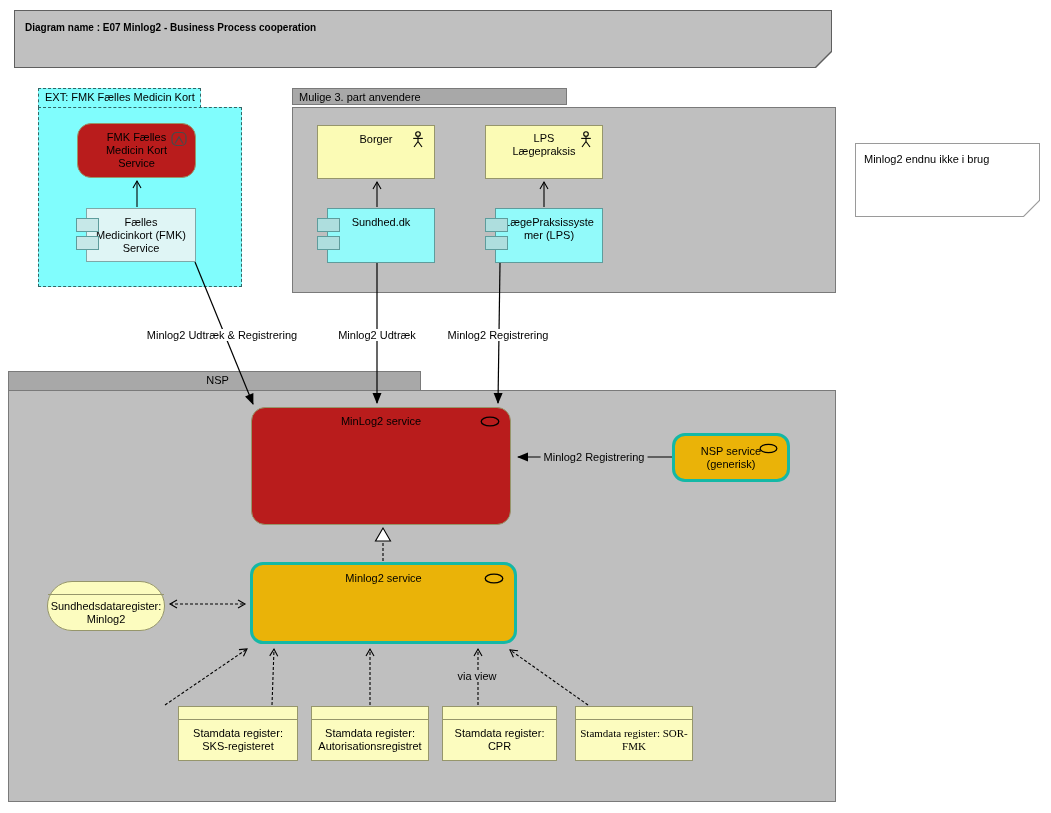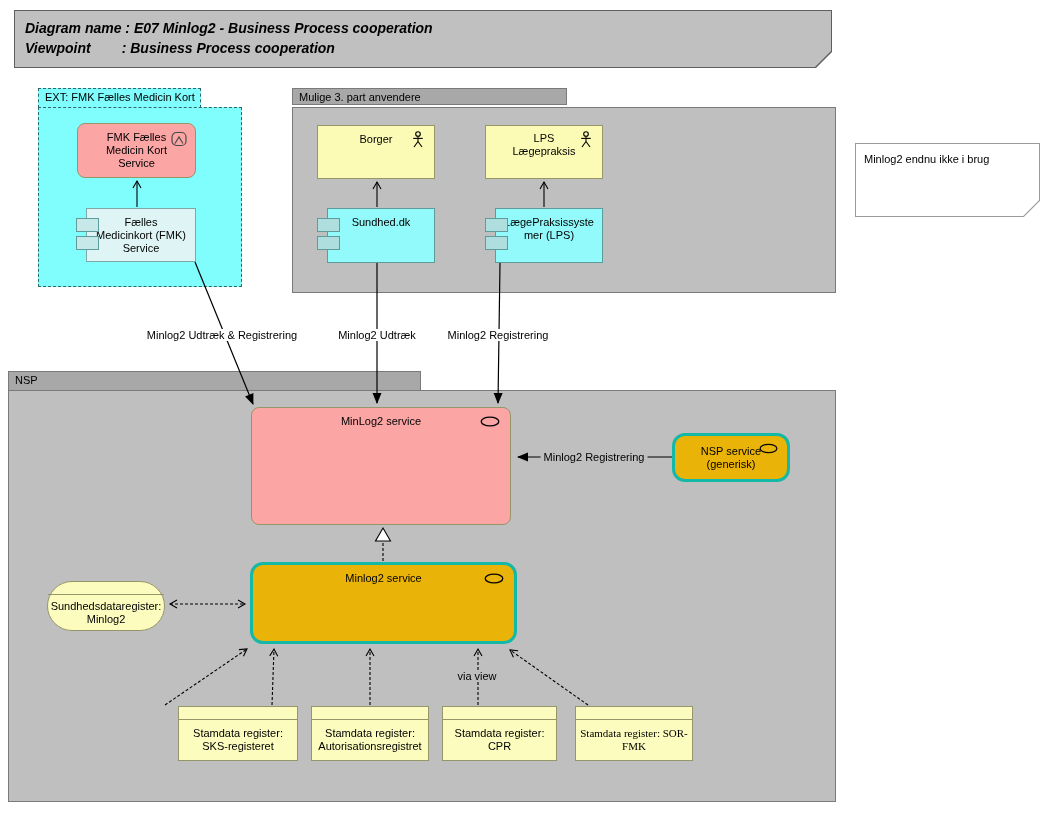--- a/index.html
+++ b/index.html
@@ -4,41 +4,41 @@
 <style>
   html,body{margin:0;padding:0;background:#fff;}
   .canvas{position:relative;width:1051px;height:813px;background:#ffffff;
           font-family:"Liberation Sans",sans-serif;color:#000;overflow:hidden;}
 
   
   .foldbox{position:absolute;box-sizing:border-box;}
   .fold{position:absolute;right:-1px;bottom:-1px;width:17px;height:17px;}
 
   .titlebox{background:#C0C0C0;border:1.5px solid #5f5f5f;}
-  .titleline{white-space:pre-wrap;font-weight:bold;font-size:14px;line-height:20px;padding-left:10px;font-style:italic;}
+  .titleline{white-space:pre-wrap;font-weight:bold;font-size:10px;line-height:20px;padding-left:10px;}
   .titlebox .pad{padding-top:7px;}
 
   .notebox{background:#FFFFFF;border:1px solid #9a9a9a;font-size:11px;line-height:14px;}
   .notetext{padding:8px 8px 0 8px;text-align:left;}
 
   
   .gtab{position:absolute;box-sizing:border-box;font-size:11px;line-height:17px;padding-left:6px;}
   .gbody{position:absolute;box-sizing:border-box;}
   .gray-tab{background:#A8A8A8;border:1px solid #7A7A7A;}
   .gray-body{background:#BFBFBF;border:1px solid #7A7A7A;}
   .ext-tab{background:#80FDFD;border:1.4px dashed #336666;}
   .ext-body{background:#80FDFD;border:1.4px dashed #336666;}
 
   
   .node{position:absolute;box-sizing:border-box;font-size:11px;line-height:13px;text-align:center;
         display:flex;align-items:center;justify-content:center;}
   .nlabel{display:block;}
   .topalign{align-items:flex-start;}
   .yellow{background:#FBFBB5;border:1px solid #96966B;}
-  .svc-y{background:#fca5a5;border:1px solid #96966B;border-radius:8px;}
+  .svc-y{background:#b91c1c;border:1px solid #96966B;border-radius:14px;}
   .svc-c{background:#eab308;border:3px solid #14b8a6;border-radius:13px;}
   .comp-bright{background:#92FAFA;border:1px solid #5E9C9C;}
   .comp-pale{background:#DFF5F5;border:1px solid #7FA8A8;}
   .obj{background:#FCFCBF;border:1px solid #96966B;display:block;}
   .obj-strip{height:12px;border-bottom:1px solid #96966B;}
   .obj-txt{display:flex;align-items:center;justify-content:center;height:calc(100% - 13px);
            font-size:11px;line-height:13px;overflow-wrap:anywhere;padding:0 2px;}
 
   .ctab{position:absolute;left:-11px;width:21px;height:12px;border:1px solid #5E9C9C;}
   .ctab.t1{top:9px;} .ctab.t2{top:27px;}
@@ -62,21 +62,21 @@
   <div class="gtab ext-tab" style="left:38px;top:88px;width:163px;height:20px;">
     <span>EXT: FMK Fælles Medicin Kort</span>
   </div>
   <div class="gbody ext-body" style="left:38px;top:107px;width:204px;height:180px;"></div>
 
   <div class="gtab gray-tab" style="left:292px;top:88px;width:275px;height:17px;">
     <span>Mulige 3. part anvendere</span>
   </div>
   <div class="gbody gray-body" style="left:292px;top:107px;width:544px;height:186px;"></div>
 
-  <div class="gtab gray-tab" style="left:8px;top:371px;width:413px;height:20px;">
+  <div class="gtab gray-tab" style="left:8px;top:371px;width:413px;height:20px;text-align:center;">
     <span>NSP</span>
   </div>
   <div class="gbody gray-body" style="left:8px;top:390px;width:828px;height:412px;"></div>
 
   <svg class="layer" width="1051" height="813">
     <defs>
       <marker id="af" markerWidth="13" markerHeight="11" refX="11" refY="5" orient="auto" markerUnits="userSpaceOnUse">
           <path d="M1,0.5 L12,5 L1,9.5 Z" fill="#000"></path>
         </marker>
       <marker id="ao" markerWidth="13" markerHeight="13" refX="10" refY="6" orient="auto-start-reverse" markerUnits="userSpaceOnUse">
@@ -100,21 +100,20 @@
     <line x1="165" y1="705" x2="247" y2="649" stroke="#000" stroke-width="1.1" stroke-dasharray="3,2" marker-end="url(#ao)"></line>
     <line x1="272" y1="705" x2="274" y2="649" stroke="#000" stroke-width="1.1" stroke-dasharray="3,2" marker-end="url(#ao)"></line>
     <line x1="370" y1="705" x2="370" y2="649" stroke="#000" stroke-width="1.1" stroke-dasharray="3,2" marker-end="url(#ao)"></line>
     <line x1="478" y1="705" x2="478" y2="649" stroke="#000" stroke-width="1.1" stroke-dasharray="3,2" marker-end="url(#ao)"></line>
     <line x1="588" y1="705" x2="510" y2="650" stroke="#000" stroke-width="1.1" stroke-dasharray="3,2" marker-end="url(#ao)"></line>
   </svg>
 
   <div class="foldbox titlebox" style="left:14px;top:10px;width:818px;height:58px;">
     <div class="pad"></div>
     <div class="titleline">Diagram name : E07 Minlog2 - Business Process cooperation</div>
-    <div class="titleline">Viewpoint        : Business Process cooperation</div>
     <svg class="fold" viewBox="0 0 17 17">
       <path d="M17,0 L17,17 L0,17 Z" fill="#ffffff"></path>
       <path d="M0,17 L17,0" stroke="#5f5f5f" stroke-width="1.4" fill="none"></path>
     </svg>
   </div>
 
   <div class="foldbox notebox" style="left:855px;top:143px;width:185px;height:74px;">
     <div class="notetext">Minlog2 endnu ikke i brug</div>
     <svg class="fold" viewBox="0 0 17 17">
       <path d="M17,0 L17,17 L0,17 Z" fill="#ffffff"></path>

